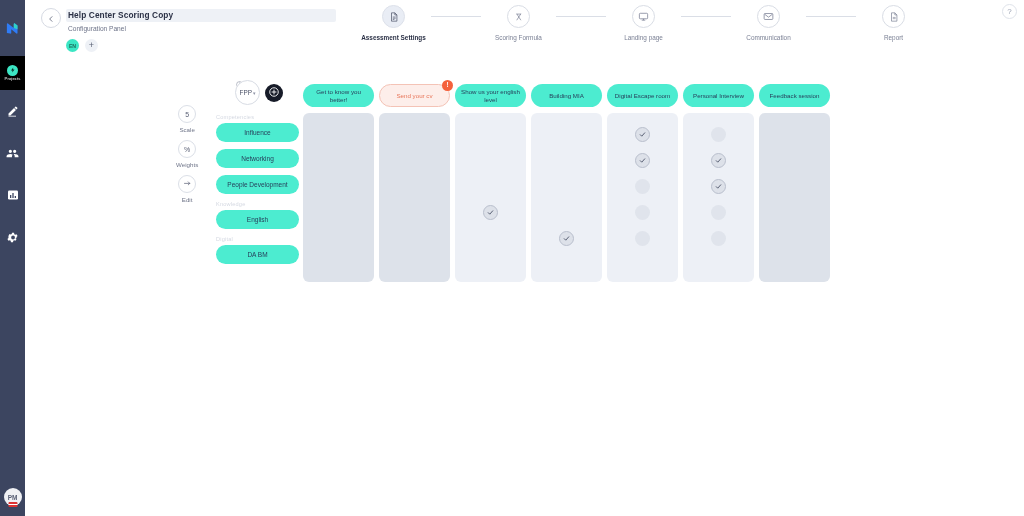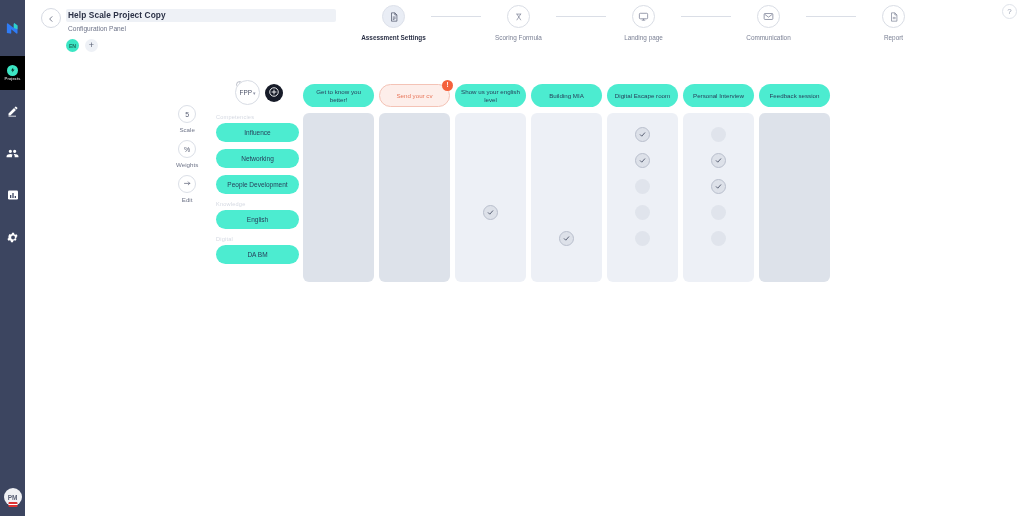--- a/index.html
+++ b/index.html
@@ -233,21 +233,21 @@
   </div>
 
   <div class="title-bar"></div>
   <div class="hdr-back">
     <span>
       <svg width="8" height="8" viewBox="0 0 24 24">
           <path d="M15 5l-7 7 7 7" stroke="#5b6176" stroke-width="2.4" fill="none" stroke-linecap="round" stroke-linejoin="round"></path>
         </svg>
     </span>
   </div>
-  <div class="proj-title">Help Scale Project Copy</div>
+  <div class="proj-title">Help Center Scoring Copy</div>
   <div class="proj-sub">Configuration Panel</div>
   <div class="lang-row">
     <div class="lang-chip">EN</div>
     <div class="lang-add">+</div>
   </div>
   <div class="help-btn">?</div>
 
   <div class="stepper">
     <div class="step active">
       <div class="step-circle">

